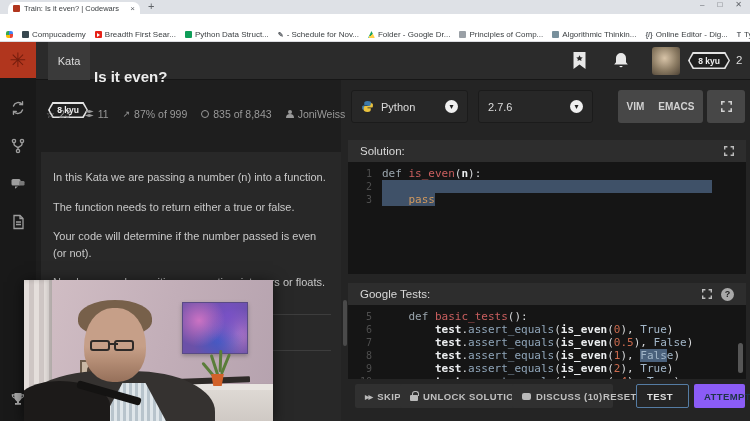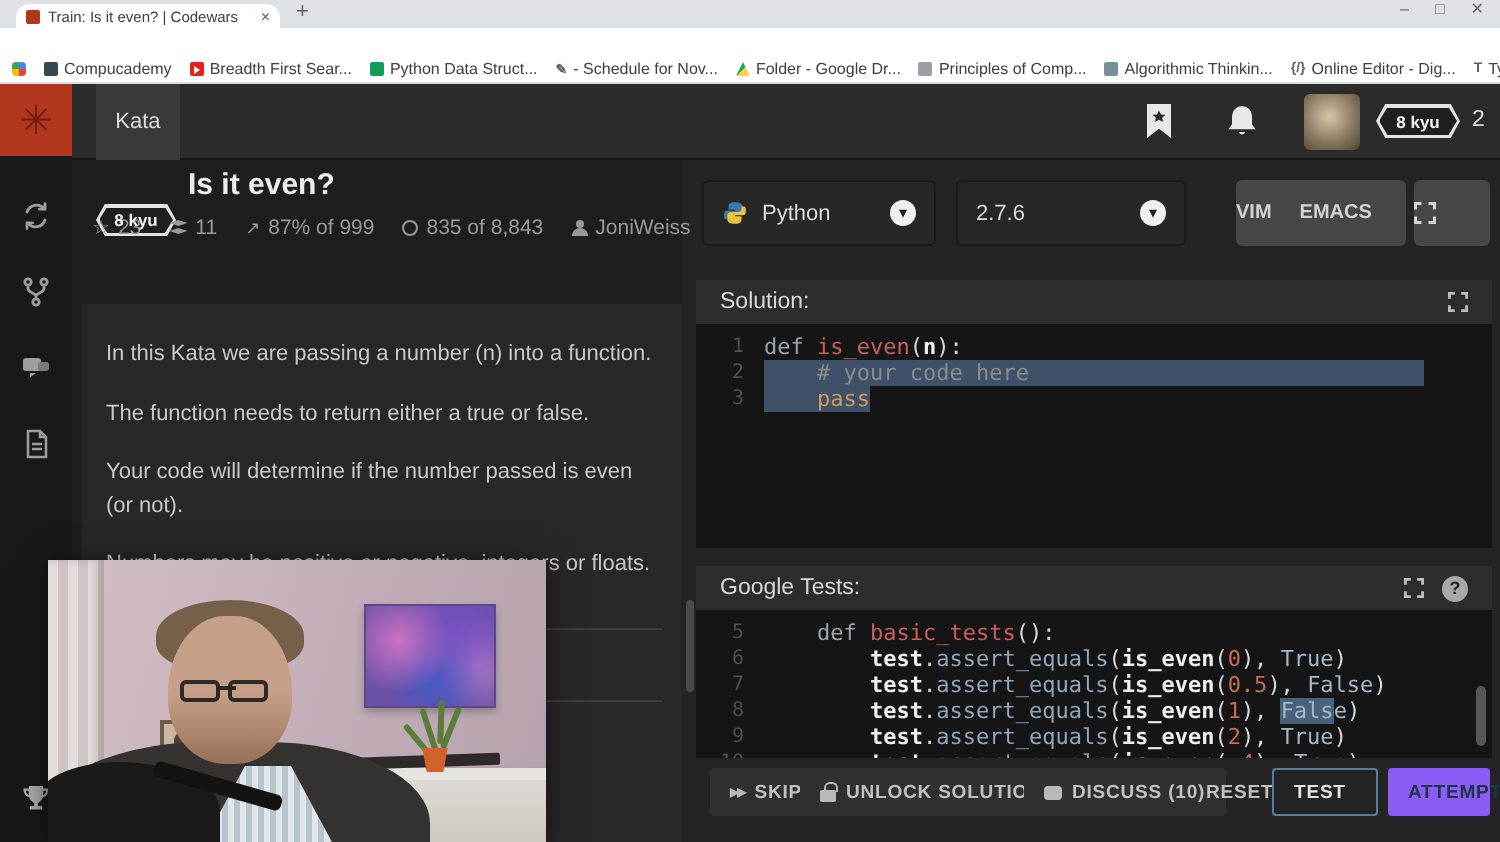--- a/index.html
+++ b/index.html
@@ -44,21 +44,21 @@
   .topnav{position:absolute;left:36px;top:42px;right:0;height:38px;background:#2b2b2b;border-bottom:1px solid #161616}
   .katatab{position:absolute;left:12px;top:0;height:38px;width:42px;background:#3a3a3a;color:#dcdcdc;font-size:11px;display:flex;align-items:center;justify-content:center}
   .rightpane{position:absolute;left:341px;top:80px;right:0;bottom:0;background:#242424}
 
   
   .hex{position:relative;display:flex;align-items:center;justify-content:center}
   .hex .ho,.hex .hi{position:absolute;clip-path:polygon(11% 0,89% 0,100% 50%,89% 100%,11% 100%,0 50%)}
   .hex .ho{inset:0;background:#e3e3e3}
   .hex .hi{inset:1.5px;background:#1f1f1f}
   .hex .ht{position:relative;z-index:1;font-weight:bold;color:#eee;font-size:8.5px}
-  .kheadtitle{position:absolute;left:94px;top:84px;font-size:15px;font-weight:bold;color:#ececec}
+  .kheadtitle{position:absolute;left:94px;top:68px;font-size:15px;font-weight:bold;color:#ececec}
   .stats{position:absolute;left:46px;top:108px;display:flex;gap:14px;align-items:center;font-size:10.5px;color:#999}
   .stat{display:flex;align-items:center;gap:4px}
   .ic-star{font-size:10px;color:#999}
   .ic-layers{position:relative;width:9px;height:8px}
   .ic-layers::before,.ic-layers::after{content:"";position:absolute;left:0;width:9px;height:3px;background:#999;clip-path:polygon(50% 0,100% 50%,50% 100%,0 50%)}
   .ic-layers::before{top:0}.ic-layers::after{top:4px}
   .ic-arrow{font-size:9px;color:#999}
   .ic-globe{width:8px;height:8px;border:1.5px solid #999;border-radius:50%}
   .ic-user{position:relative;width:8px;height:9px}
   .ic-user::before{content:"";position:absolute;left:2px;top:0;width:4px;height:4px;border-radius:50%;background:#999}
@@ -71,21 +71,21 @@
   .instr{position:absolute;left:41px;top:152px;width:300px;height:269px;background:#282828;padding:17px 10px 0 12px;color:#c8c8c8;font-size:11px;line-height:1.5}
   .instr p{margin-bottom:13px}
   .instr hr{border:0;border-top:1px solid #3d3d3d}
   .hr1{margin-top:23px}.hr2{margin-top:35px}
   .lscroll{position:absolute;left:343px;top:300px;width:4px;height:46px;background:#4a4a4a;border-radius:2px}
 
   
   .select{position:absolute;height:33px;background:#272727;border:1px solid #1b1b1b;border-radius:3px;display:flex;align-items:center;padding:0 9px;gap:7px}
   .select .slabel{font-size:11px;color:#dcdcdc;flex:1}
   .chevcirc{width:13px;height:13px;border-radius:50%;background:#f0f0f0;color:#222;font-size:8px;line-height:13px;text-align:center;flex:none}
-  .greybtn{position:absolute;height:33px;background:#474747;border-radius:3px;display:flex;align-items:center;justify-content:flex-start}
+  .greybtn{position:absolute;height:33px;background:#474747;border-radius:3px;display:flex;align-items:center;justify-content:center}
   .vimemacs{left:618px;top:90px;width:85px;gap:14px;font-size:10px;color:#d2d2d2;font-weight:bold}
   .expbtn{left:707px;top:90px;width:38px}
 
   .panelhead{position:absolute;height:22px;background:#2d2d2d;display:flex;align-items:center;padding:0 12px;color:#d8d8d8;font-size:11.5px}
   .codearea{position:absolute;background:#151515;font-family:"DejaVu Sans Mono",monospace;font-size:11px;overflow:hidden;padding-top:5px}
   .cl{display:flex;height:13px;line-height:13px;white-space:pre}
   .g{width:24px;text-align:right;margin-right:10px;color:#4e4e4e;flex:none;font-size:10px}
   .sel{background:#3f5168;display:inline-block;white-space:pre}
   .kw{color:#9aa5ad}.kw2{color:#d1995e}.fn{color:#ca5f5f}.pln{color:#d6d8da}
   .cmt{color:#8c8c8c}.obj{color:#eceef0;font-weight:bold}.prop{color:#90a6ba}
@@ -346,21 +346,21 @@
   <div class="panelhead" style="left:348px;top:140px;right:4px">
     <span>Solution:</span>
     <span style="margin-left:auto">
       <svg class="exp-svg" width="10" height="10" viewBox="0 0 10 10" stroke="#bdbdbd" fill="none" stroke-width="1.4">
           <path d="M3.4.7H.7v2.7M6.6.7h2.7v2.7M9.3 6.6v2.7H6.6M.7 6.6v2.7h2.7"></path>
         </svg>
     </span>
   </div>
   <div class="codearea" id="sol-code" style="left:348px;top:162px;right:4px;height:112px">
       <div class="cl"><span class="g">1</span><span class="kw">def </span><span class="fn">is_even</span><span class="pln">(</span><span class="obj">n</span><span class="pln">):</span></div>
-      <div class="cl"><span class="g">2</span><span class="sel" style="width: 330px;"><span class="pln">    </span><span class="cmt"># your code here</span></span></div>
+      <div class="cl"><span class="g">2</span><span class="sel" style="width: 330px;"><span class="pln">    </span></span></div>
       <div class="cl"><span class="g">3</span><span class="sel"><span class="pln">    </span><span class="kw2">pass</span></span></div>
     </div>
 
   <div class="panelhead" style="left:348px;top:283px;right:4px">
     <span>Google Tests:</span>
     <span style="margin-left:auto;display:flex;gap:9px;align-items:center">
       <span>
         <svg class="exp-svg" width="10" height="10" viewBox="0 0 10 10" stroke="#bdbdbd" fill="none" stroke-width="1.4">
             <path d="M3.4.7H.7v2.7M6.6.7h2.7v2.7M9.3 6.6v2.7H6.6M.7 6.6v2.7h2.7"></path>
           </svg>

